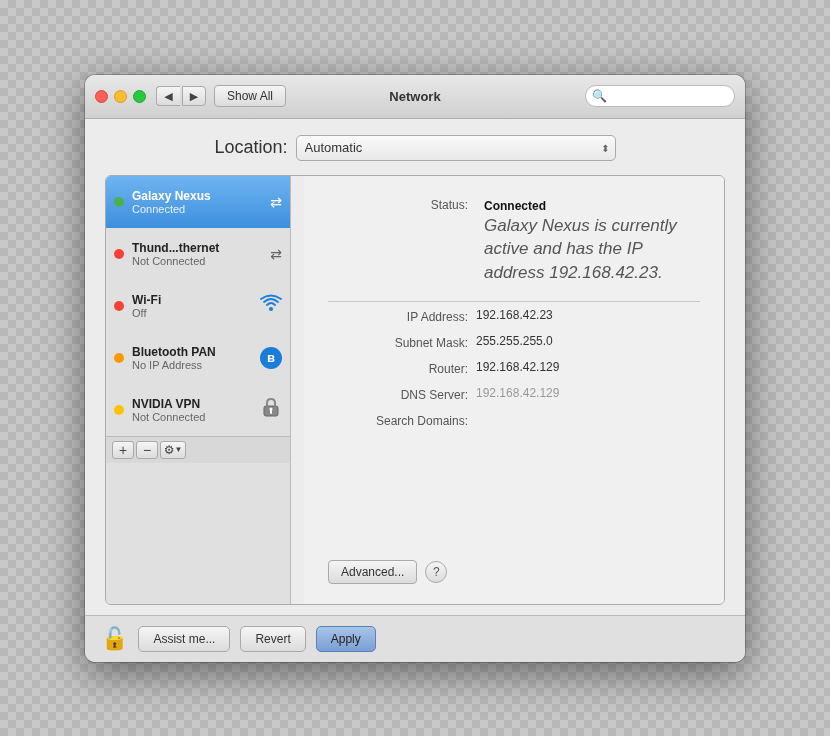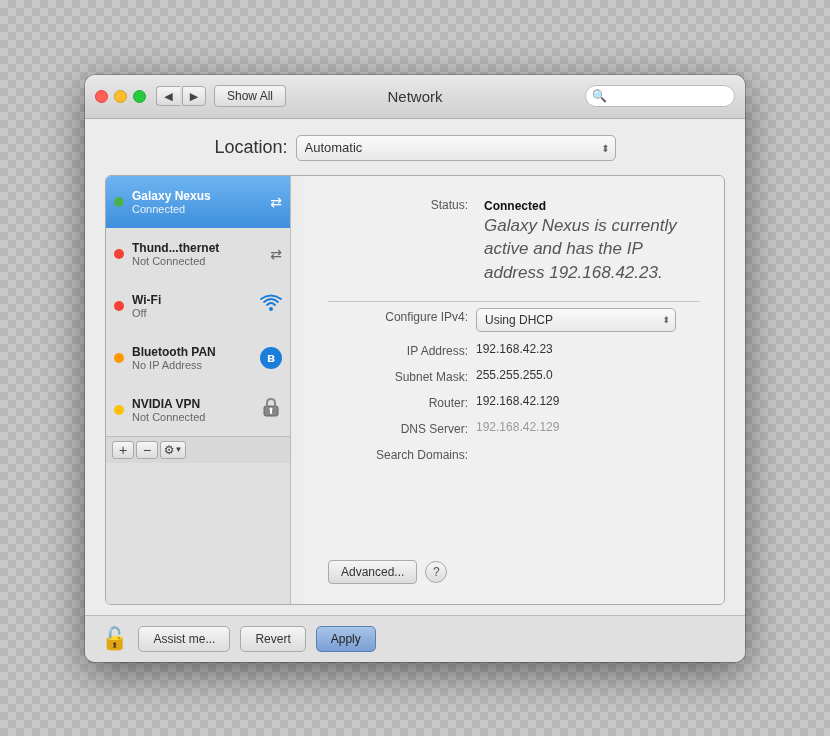--- a/index.html
+++ b/index.html
@@ -99,22 +99,22 @@
       border-radius: 4px;
       font-size: 12px;
       color: #333;
       cursor: pointer;
     }
 
     .titlebar-title {
       position: absolute;
       left: 50%;
       transform: translateX(-50%);
-      font-size: 15px;
-      font-weight: 400;
+      font-size: 13px;
+      font-weight: 700;
       color: #333;
     }
 
     .search-box {
       margin-left: auto;
       position: relative;
       display: flex;
       align-items: center;
     }
 
@@ -596,28 +596,20 @@
         <div class="field-row">
           <span class="field-label">Status:</span>
           <div style="margin-left:8px;">
             <span class="field-value bold">Connected</span>
             <div class="status-description">Galaxy Nexus is currently active and has the IP address 192.168.42.23.</div>
           </div>
         </div>
 
         <hr class="divider-line">
 
-        <div class="field-row">
-          <span class="field-label">Configure IPv4:</span>
-          <div class="configure-select-wrapper">
-            <select class="configure-select">
-              <option>Using DHCP</option>
-            </select>
-          </div>
-        </div>
 
         <div class="field-row">
           <span class="field-label">IP Address:</span>
           <span class="field-value">192.168.42.23</span>
         </div>
 
         <div class="field-row">
           <span class="field-label">Subnet Mask:</span>
           <span class="field-value">255.255.255.0</span>
         </div>

